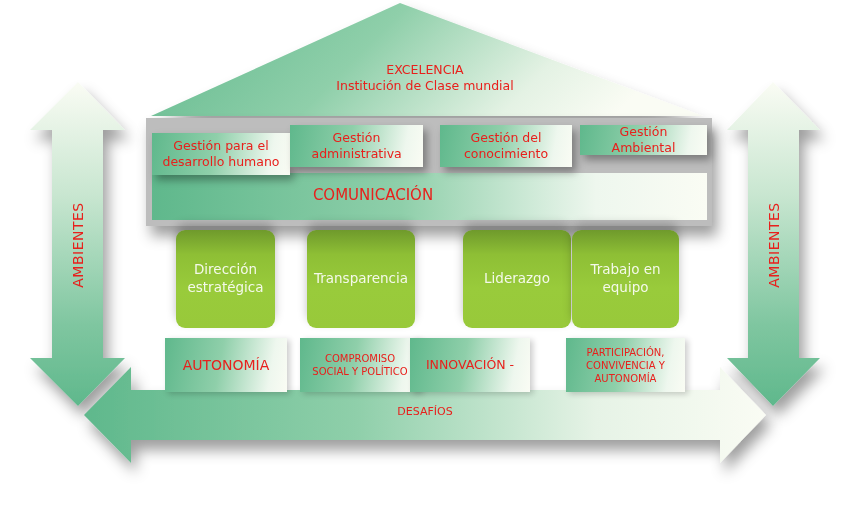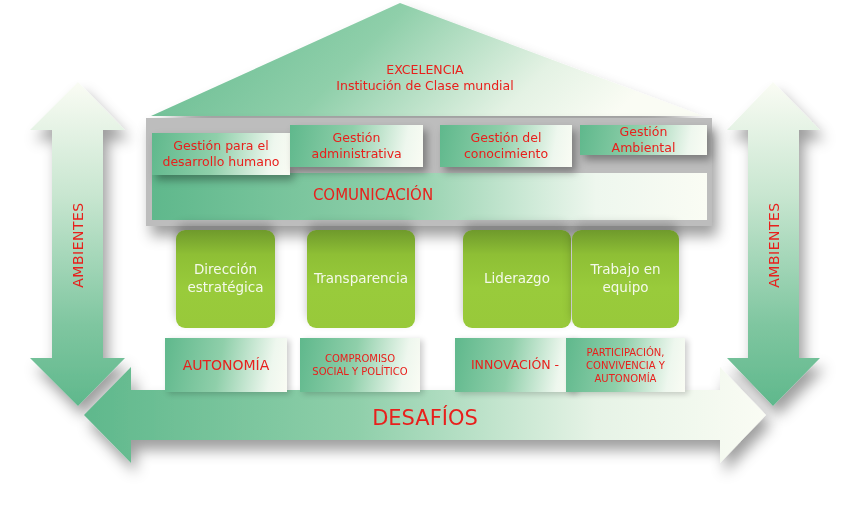--- a/index.html
+++ b/index.html
@@ -97,23 +97,23 @@
 <div class="pillar" style="left:572px;top:230px;width:107px;height:98px;">
   <span style="display:block;width:80px;">Trabajo en equipo</span>
 </div>
 
 <div class="box" style="left:165px;top:338px;width:122px;height:54px;box-shadow:3px 2px 6px rgba(0,0,0,0.2);">
   <span style="font-size:14px;">AUTONOMÍA</span>
 </div>
 <div class="box small" style="left:300px;top:338px;width:120px;height:54px;box-shadow:3px 2px 6px rgba(0,0,0,0.2);">
   <span style="display:block;width:105px;">COMPROMISO SOCIAL Y POLÍTICO</span>
 </div>
-<div class="box" style="left:455px;top:338px;width:120px;height:54px;box-shadow:3px 2px 6px rgba(0,0,0,0.2);">
+<div class="box" style="left:410px;top:338px;width:120px;height:54px;box-shadow:3px 2px 6px rgba(0,0,0,0.2);">
   <span style="font-size:12.5px;">INNOVACIÓN -</span>
 </div>
 <div class="box small" style="left:566px;top:338px;width:119px;height:54px;box-shadow:3px 2px 6px rgba(0,0,0,0.2);">
   <span style="display:block;width:100px;font-size:10px;">PARTICIPACIÓN, CONVIVENCIA Y AUTONOMÍA</span>
 </div>
 
-<div class="abs txt" style="left:330px;top:405px;width:190px;font-size:21px;">DESAFÍOS</div>
+<div class="abs txt" style="left:330px;top:405px;width:190px;font-size:11px;">DESAFÍOS</div>
 
 <div class="vlabel" style="left:28px;top:237px;width:100px;text-align:center;">AMBIENTES</div>
 <div class="vlabel" style="left:724px;top:237px;width:100px;text-align:center;">AMBIENTES</div>
 
 </body></html>

